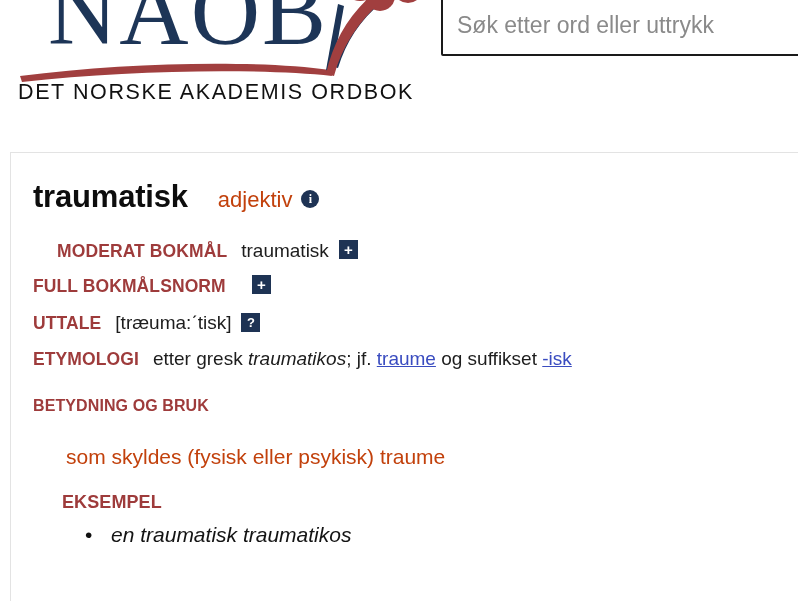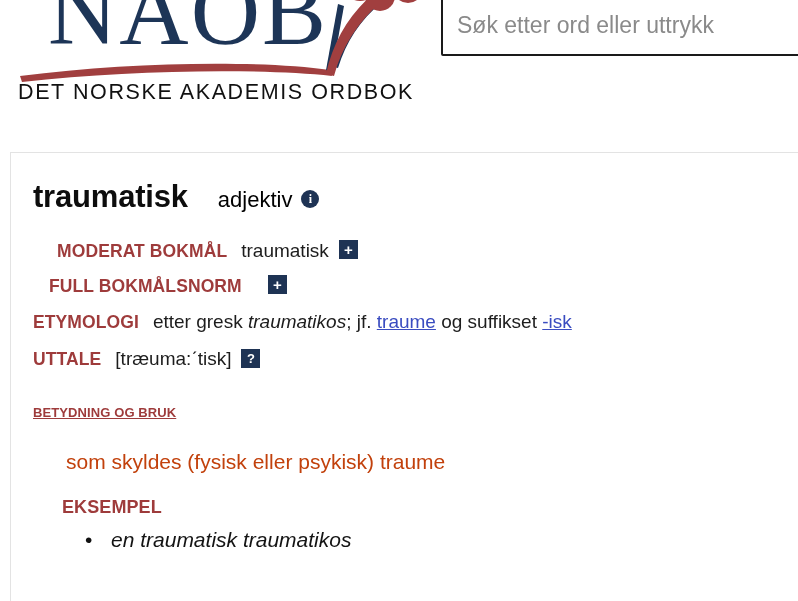--- a/index.html
+++ b/index.html
@@ -84,21 +84,21 @@
     color: #0d0d0d;
     letter-spacing: -0.2px;
   }
   .wordclass-group {
     display: flex;
     align-items: center;
     gap: 9px;
   }
   .wordclass {
     font-size: 22px;
-    color: #000000;
+    color: #c2410c;
   }
 
   
   .info-icon {
     display: inline-flex;
     align-items: center;
     justify-content: center;
     width: 18px;
     height: 18px;
     border-radius: 50%;
@@ -146,36 +146,35 @@
     align-items: baseline;
     margin-top: 16px;
     font-size: 19px;
     line-height: 1.25;
   }
   .meta-row .label { margin-right: 14px; }
   .meta-value { color: #1d1d1d; }
   .meta-value.pron { font-size: 19px; margin-right: 10px; }
 
   .row-moderat { margin-top: 24px; margin-left: 24px; }
-  .row-full    { margin-top: 13px; margin-left: 16px; }
+  .row-full    { margin-top: 13px; }
   .row-uttale  { margin-top: 13px; }
   .row-etym    { margin-top: 12px; }
 
   .etym-text { color: #1d1d1d; font-size: 19px; }
   .etym-text i { font-style: italic; }
   a.xref {
     color: #3a4cc0;
     text-decoration: underline;
     cursor: pointer;
   }
 
   .section-title {
-    margin-top: 34px;
-    font-size: 13px;
-    text-decoration: underline;
+    margin-top: 26px;
+    font-size: 16px;
   }
 
   .definition {
     margin-top: 30px;
     margin-left: 33px;
     font-size: 21px;
     color: #c2410c;
   }
 
   .example-label {
@@ -251,31 +250,31 @@
     <span class="label">MODERAT BOKMÅL</span>
     <span class="meta-value">traumatisk</span>
     <span class="sq-btn" style="margin-left:10px;">+</span>
   </div>
 
   <div class="meta-row row-full">
     <span class="label">FULL BOKMÅLSNORM</span>
     <span class="sq-btn" style="margin-left:12px;">+</span>
   </div>
 
+  <div class="meta-row row-uttale">
+    <span class="label">UTTALE</span>
+    <span class="meta-value pron">[træuma:ˊtisk]</span>
+    <span class="sq-btn qmark">?</span>
+  </div>
+
   <div class="meta-row row-etym">
     <span class="label">ETYMOLOGI</span>
     <span class="etym-text">
       <span>etter gresk </span><i>traumatikos</i><span>; jf. </span><a class="xref">traume</a><span> og suffikset </span><a class="xref">-isk</a>
     </span>
-  </div>
-
-  <div class="meta-row row-uttale">
-    <span class="label">UTTALE</span>
-    <span class="meta-value pron">[træuma:ˊtisk]</span>
-    <span class="sq-btn qmark">?</span>
   </div>
 
   <div class="label section-title">BETYDNING OG BRUK</div>
 
   <div class="definition">som skyldes (fysisk eller psykisk) traume</div>
 
   <div class="label example-label">EKSEMPEL</div>
 
   <ul class="example-list">
     <li class="example-item">

